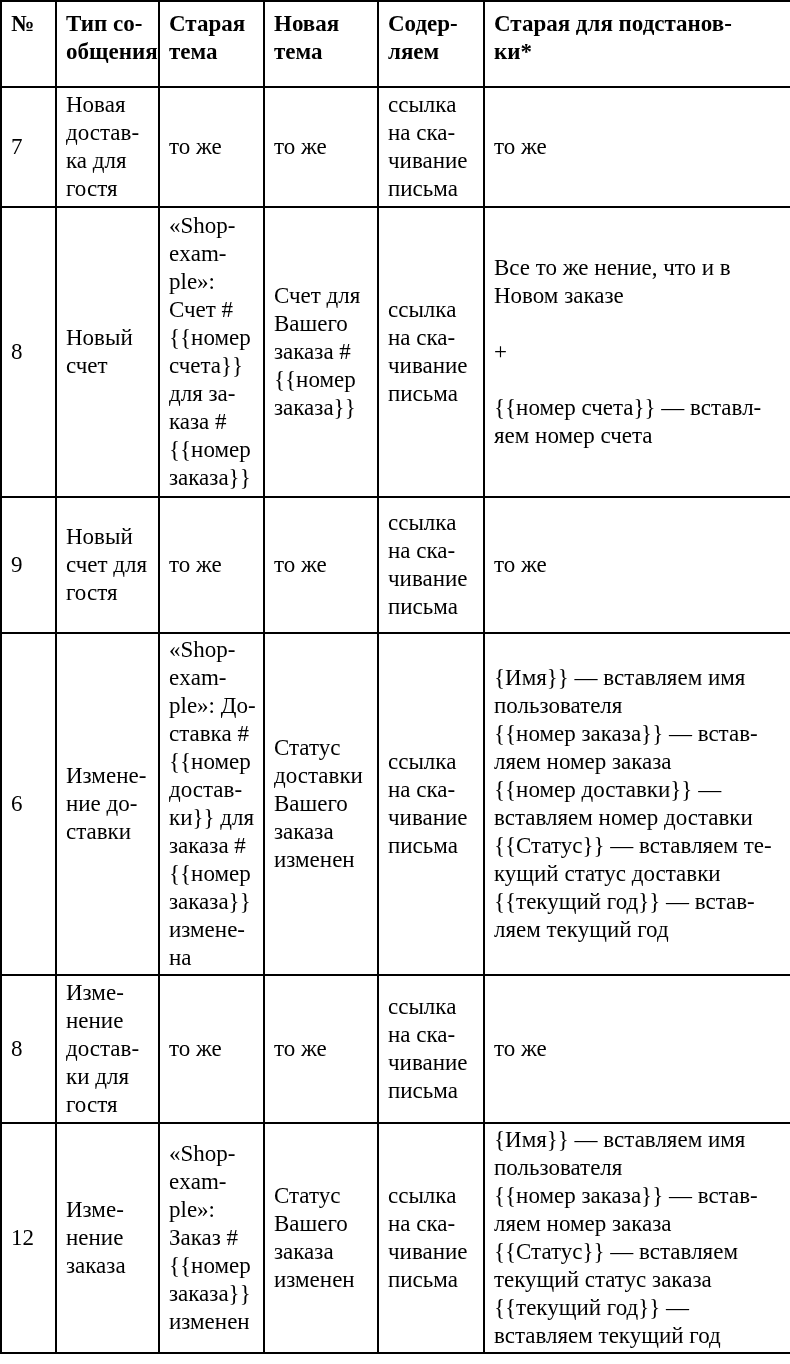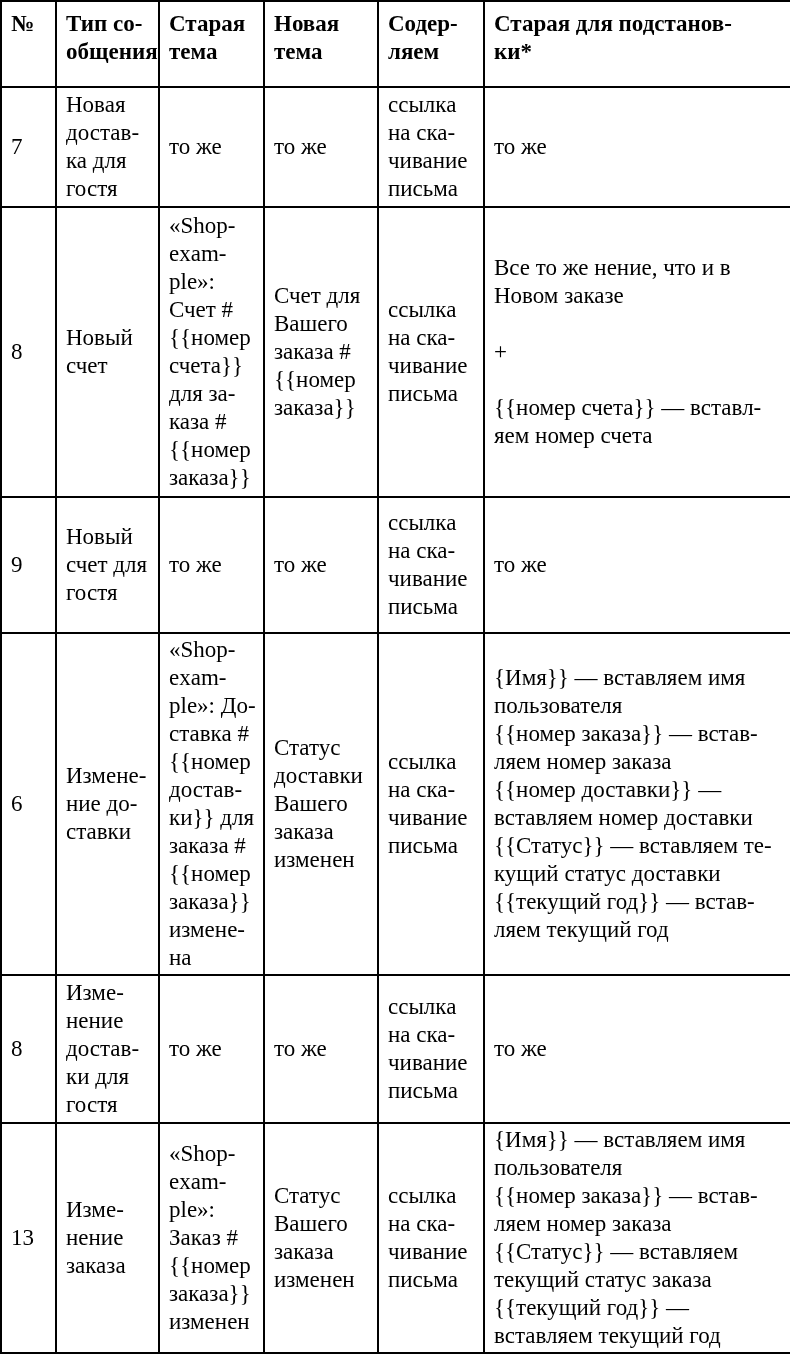--- a/index.html
+++ b/index.html
@@ -178,21 +178,21 @@
 гостя</td>
         <td>то же</td>
         <td>то же</td>
         <td>ссылка
 на ска-
 чивание
 письма</td>
         <td>то же</td>
       </tr>
       <tr>
-        <td>13</td>
+        <td>12</td>
         <td>Изме-
 нение
 заказа</td>
         <td>«Shop-
 exam-
 ple»:
 Заказ #
 {{номер
 заказа}}
 изменен</td>

